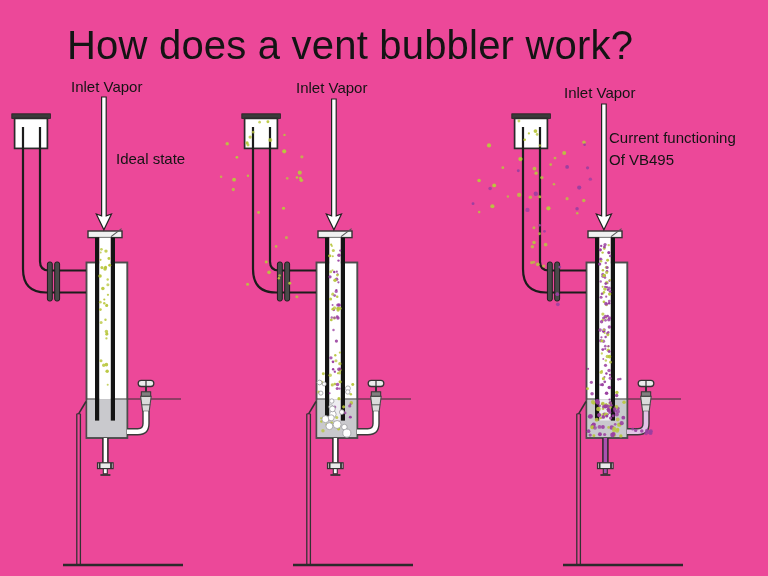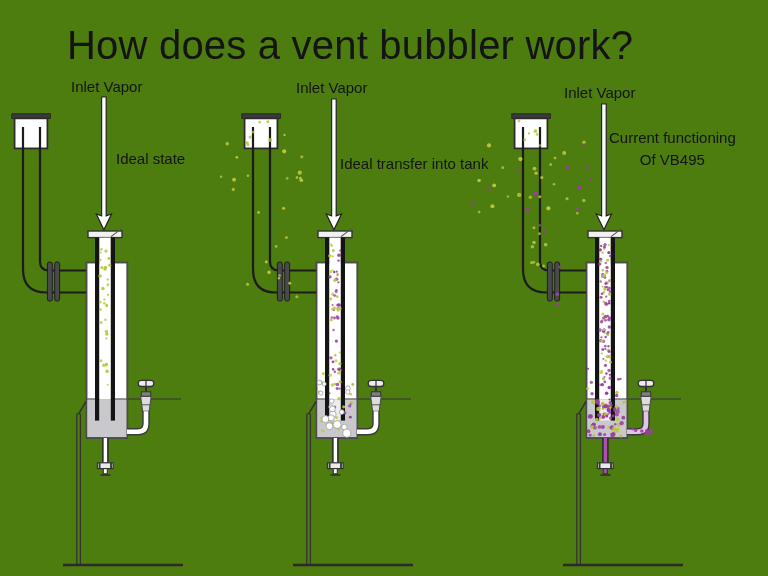--- a/index.html
+++ b/index.html
@@ -1,26 +1,26 @@
 <!DOCTYPE html>
 <html><head>
 <meta charset="utf-8">
 <style>
   html,body{margin:0;padding:0;background:#ffffff;}
-  .slide{position:relative;width:768px;height:576px;background:#4d7c0f;overflow:hidden;
+  .slide{position:relative;width:768px;height:576px;background:#ec4899;overflow:hidden;
          font-family:"Liberation Sans",sans-serif;color:#111;}
   .title{position:absolute;left:67px;top:24px;font-size:40px;line-height:1.05;
          letter-spacing:0.2px;white-space:nowrap;color:#141414;}
   .label{position:absolute;font-size:15px;line-height:19px;white-space:nowrap;color:#141414;}
   #inlet-1{left:71px;top:77px;}
   #inlet-2{left:296px;top:78px;}
   #inlet-3{left:564px;top:83px;}
   #cap-1{left:116px;top:149px;}
   #cap-2{left:340px;top:154px;}
-  #cap-3{left:609px;top:127px;text-align:center;}
+  #cap-3{left:609px;top:127px;}
   #cap-3 div{line-height:22px;}
   svg{position:absolute;left:0;top:0;}
 </style>
 </head>
 <body>
 
 <div class="slide">
   <svg id="diagram-svg" width="768" height="576" viewBox="0 0 768 576">
       <g>
         <g>
@@ -604,18 +604,17 @@
       </g>
     </svg>
 
   <div class="title">How does a vent bubbler work?</div>
 
   <div class="label" id="inlet-1">Inlet Vapor</div>
   <div class="label" id="inlet-2">Inlet Vapor</div>
   <div class="label" id="inlet-3">Inlet Vapor</div>
 
   <div class="label" id="cap-1">Ideal state</div>
-  <div class="label" id="cap-2">Ideal transfer into tank</div>
   <div class="label" id="cap-3">
     <div>Current functioning</div>
     <div>Of VB495</div>
   </div>
 </div>
 
 </body></html>

